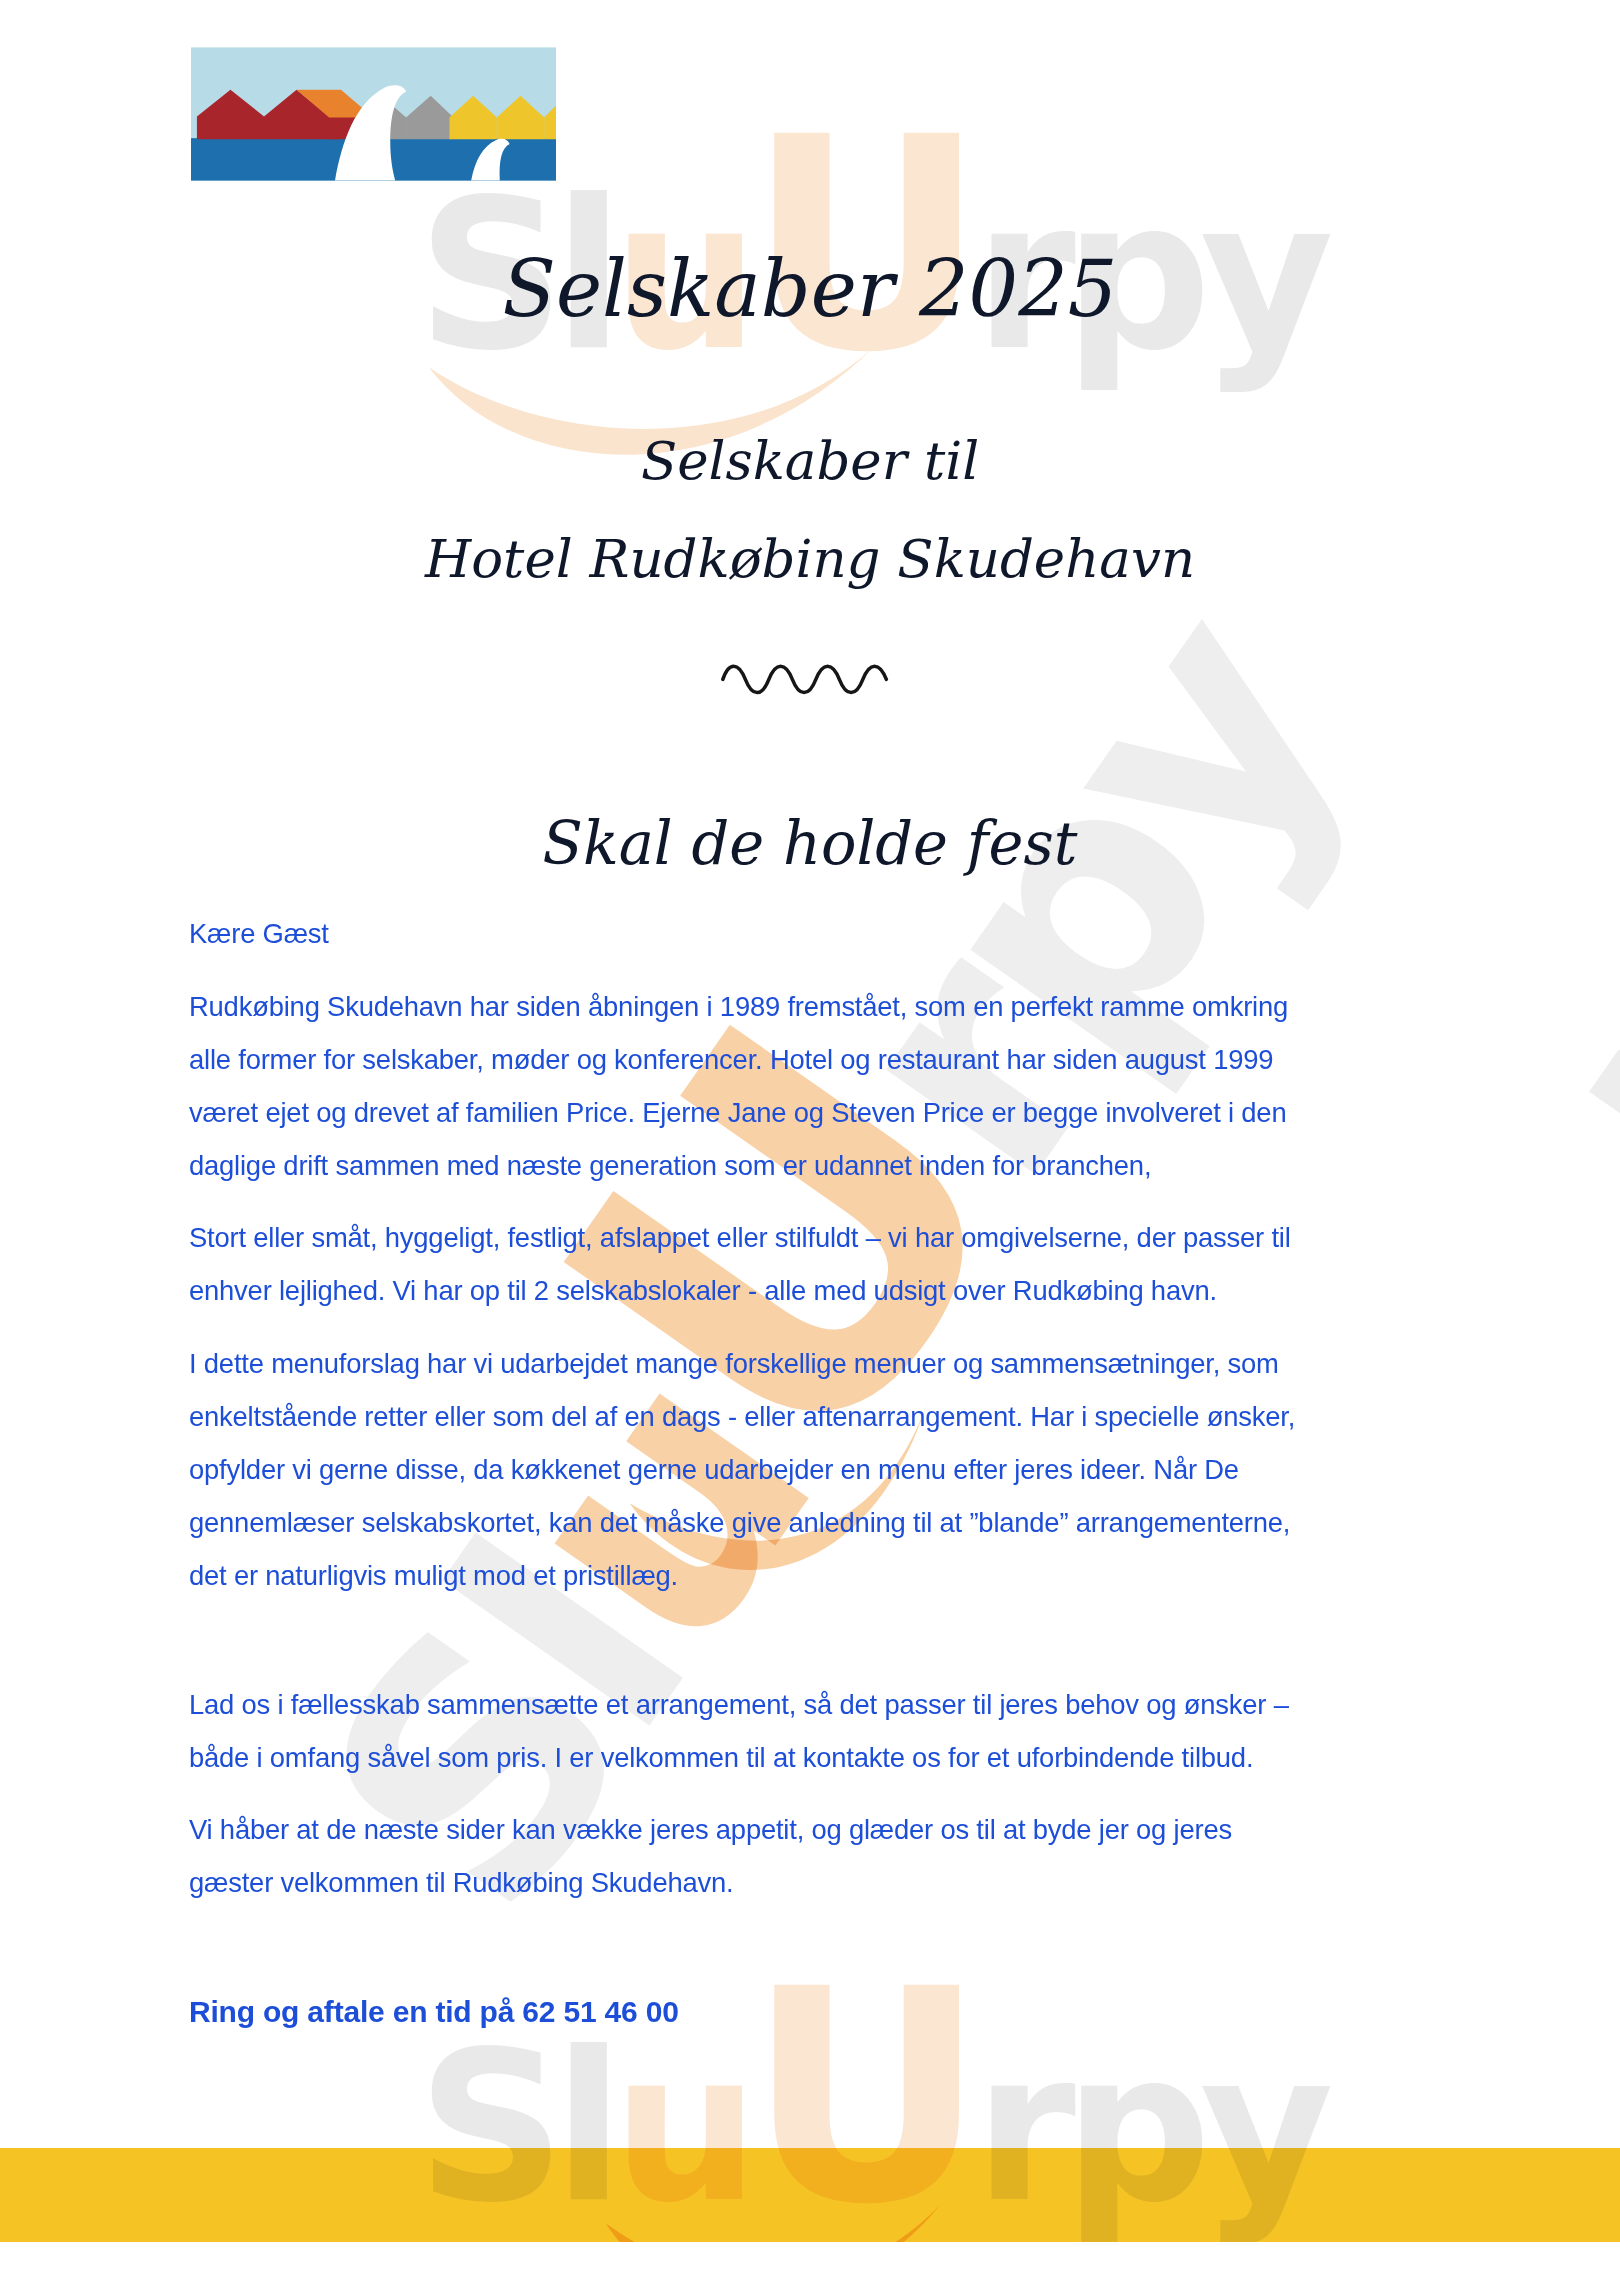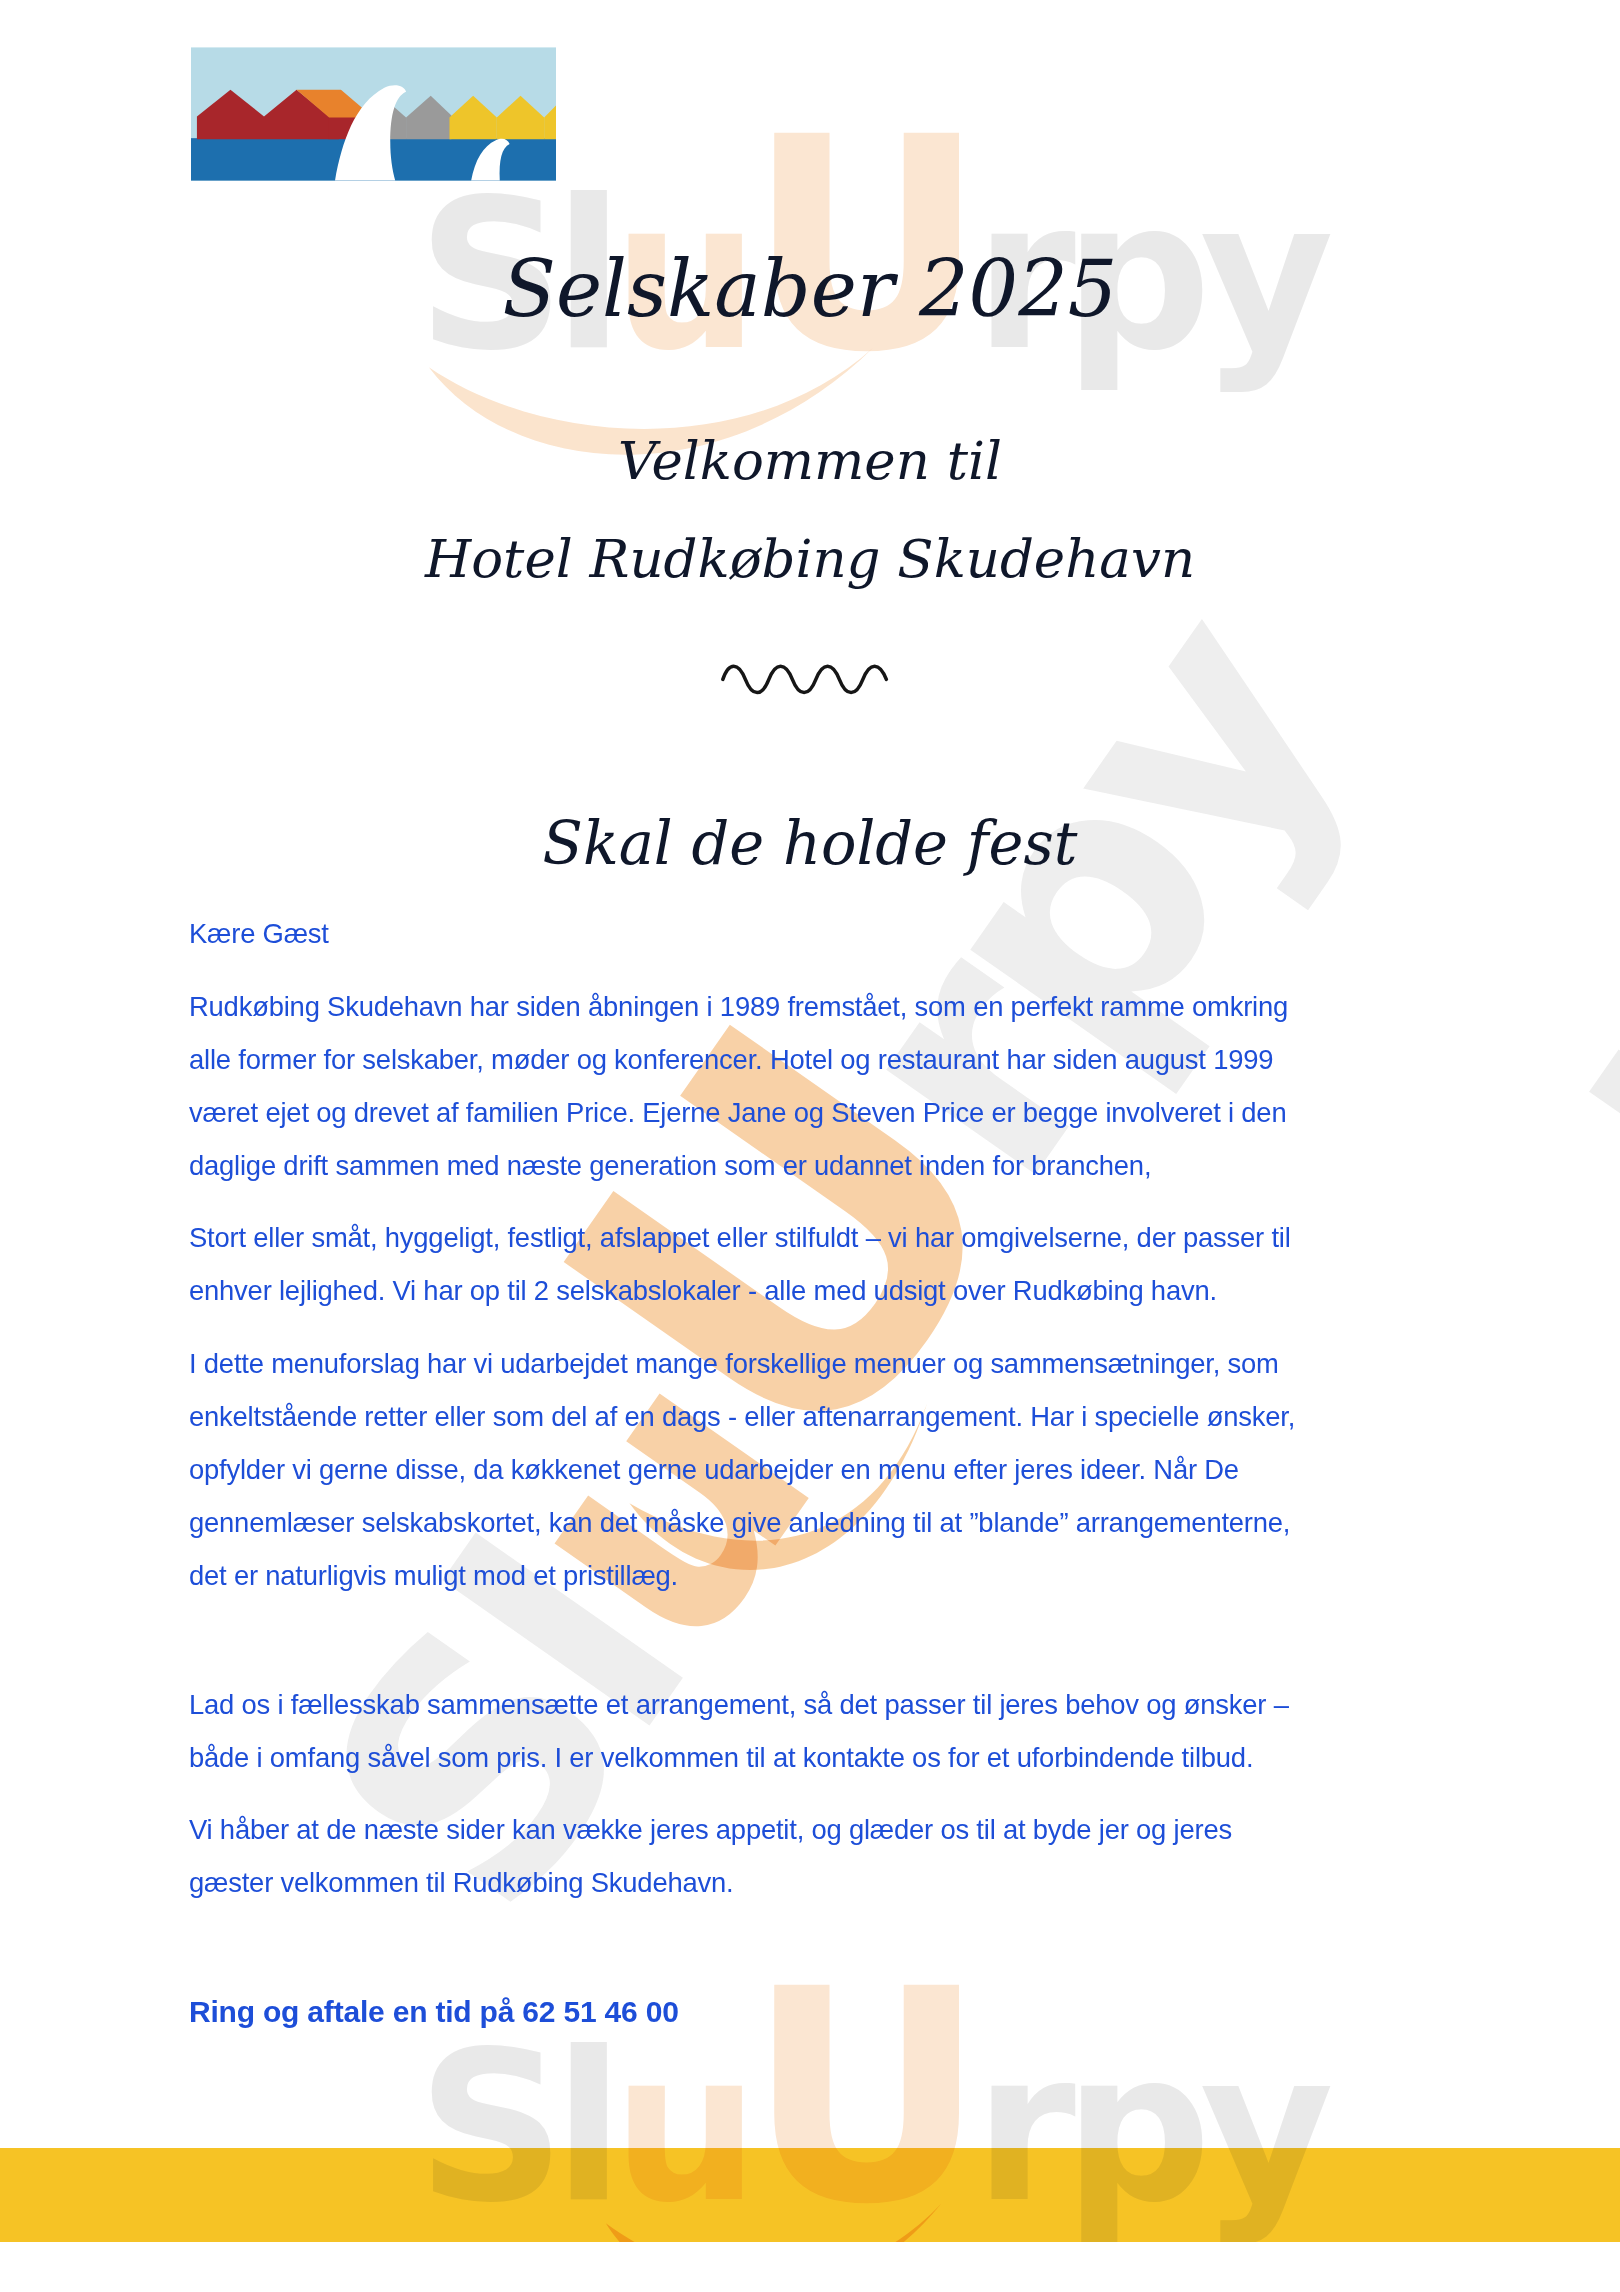--- a/index.html
+++ b/index.html
@@ -121,21 +121,21 @@
       <polygon points="262,93 262,71 286,49 310,71 310,93" fill="#eec52a"></polygon>
       <polygon points="310,93 310,71 334,49 358,71 358,93" fill="#eec52a"></polygon>
       <polygon points="358,93 358,71 370,59 370,93" fill="#eec52a"></polygon>
       <path d="M146,135 C153,96 166,57 196,41 C207,36 216,39 218,45 C207,50 202,68 202,96 C202,111 204,124 207,135 Z" fill="#ffffff"></path>
       <path d="M284,135 C288,114 296,100 309,94 C316,91 321,93 323,98 C315,102 312,114 313,135 Z" fill="#ffffff"></path>
     </svg>
   </div>
 
   <div class="serif doc-title">Selskaber 2025</div>
   <div class="serif welcome">
-    <div>Velkommen til</div>
+    <div>Selskaber til</div>
     <div>Hotel Rudkøbing Skudehavn</div>
   </div>
 
   <svg class="squiggle" viewBox="0 0 184 48">
     <path d="M4,30 C10,12 20,12 27,30 C34,48 44,48 51,30 C58,12 68,12 75,30 C82,48 92,48 99,30 C106,12 116,12 123,30 C130,48 140,48 147,30 C154,12 164,12 171,30" fill="none" stroke="#161616" stroke-width="3.6" stroke-linecap="round"></path>
   </svg>
 
   <div class="serif section-heading">Skal de holde fest</div>
 
   <div class="letter">

